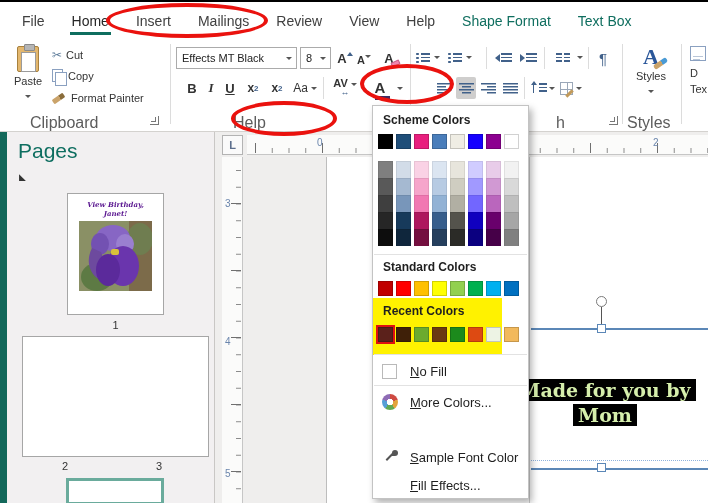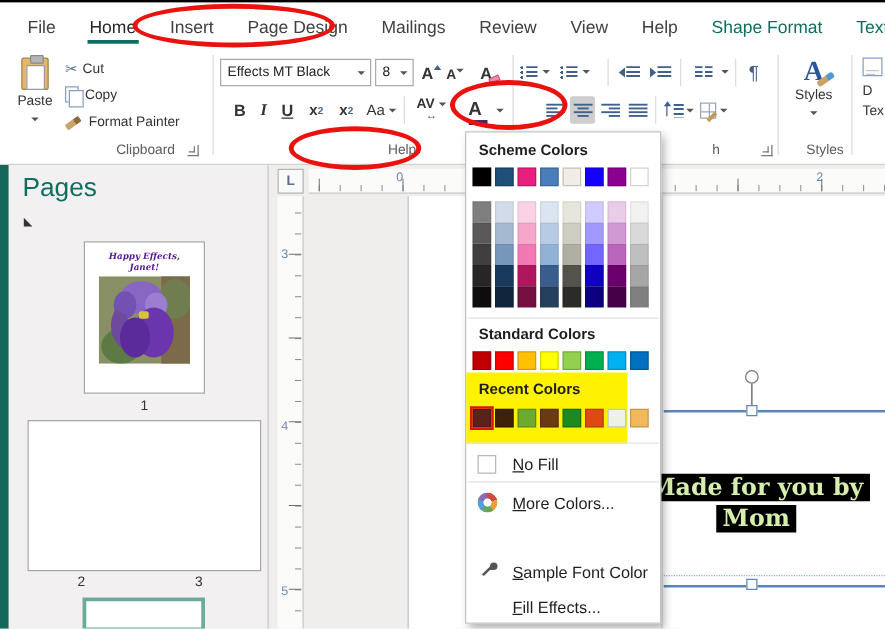--- a/index.html
+++ b/index.html
@@ -11,21 +11,21 @@
   
   #menubar { position:absolute; left:0; top:0; width:708px; height:38px; background:#fff; display:flex; align-items:center; gap:23px; padding-left:20px; white-space:nowrap; }
   .menu-item { font-size:14px; color:#404040; position:relative; padding:9px 2px; cursor:default; flex:0 0 auto; }
   .menu-item.active { color:#262626; }
   .menu-item.active::after { content:""; position:absolute; left:0; right:0; bottom:3px; height:3px; background:#0f6e5f; }
   .menu-item.accent { color:#0f6e5f; }
 
   
   #ribbon { position:absolute; left:0; top:38px; width:708px; height:92px; background:#fff; border-bottom:1px solid #d4d2cf; }
   .gdiv { position:absolute; top:4px; width:1px; height:80px; background:#dcdcdc; }
-  .grouplabel { position:absolute; top:74px; font-size:11px; color:#5c5c5c; text-align:right; }
+  .grouplabel { position:absolute; top:74px; font-size:16px; color:#5c5c5c; text-align:left; }
   .launcher { position:absolute; width:9px; height:9px; border-right:1px solid #777; border-bottom:1px solid #777; }
   .launcher::after { content:""; position:absolute; right:2px; bottom:2px; width:4px; height:4px; border-right:1px solid #777; border-bottom:1px solid #777; }
   .cv { display:inline-block; width:0; height:0; border-top:3px solid #555; border-left:3px solid transparent; border-right:3px solid transparent; vertical-align:middle; }
   .combo { position:absolute; height:22px; border:1px solid #ababab; background:#fff; font-size:11px; color:#222; display:flex; align-items:center; padding-left:5px; }
   .combo .cv { margin-left:auto; margin-right:4px; }
   .rbtn { position:absolute; height:22px; display:flex; align-items:center; justify-content:center; color:#333; }
   .sel { background:#cfcecd; border-radius:2px; }
   .blet { font-weight:bold; font-size:13px; }
   .linecol { display:inline-block; width:9px; height:11px; background:repeating-linear-gradient(180deg,#41618a 0 1.5px,transparent 1.5px 3.6px); }
   .dotcol { display:inline-block; width:3px; height:11px; margin-right:2px;
@@ -120,21 +120,20 @@
 </head>
 <body>
 
 <div id="app">
 
   <div id="menubar">
 
   <div class="menu-item">File</div>
       <div class="menu-item active">Home</div>
       <div class="menu-item">Insert</div>
-      <div class="menu-item">Page Design</div>
       <div class="menu-item">Mailings</div>
       <div class="menu-item">Review</div>
       <div class="menu-item">View</div>
       <div class="menu-item">Help</div>
       <div class="menu-item accent">Shape Format</div>
       <div class="menu-item accent">Text Box</div>
     </div>
 
   <div id="ribbon">
     <div class="gdiv" style="left:170px"></div>
@@ -292,21 +291,21 @@
 
   <div id="workspace">
     <div id="leftstrip"></div>
 
     <div id="pagespanel">
       <div id="pages-title">Pages</div>
       <div id="pages-collapse">◣</div>
 
       <div class="thumb" style="left:60px;top:61px;width:97px;height:122px">
         <div class="caption">
-          <div>Happy Effects,</div>
+          <div>View Birthday,</div>
           <div>Janet!</div>
         </div>
         <svg width="73" height="70" viewBox="0 0 73 70" style="display:block;margin:3px auto 0">
           <rect width="73" height="70" fill="#8a9065"></rect>
           <rect x="50" width="23" height="70" fill="#7c6b4a"></rect>
           <ellipse cx="18" cy="56" rx="16" ry="14" fill="#5d7a44"></ellipse>
           <ellipse cx="61" cy="18" rx="13" ry="16" fill="#6f7d50"></ellipse>
           <ellipse cx="34" cy="17" rx="17" ry="13" fill="#8766c4"></ellipse>
           <ellipse cx="21" cy="23" rx="9" ry="11" fill="#7351b2"></ellipse>
           <ellipse cx="46" cy="23" rx="9" ry="10" fill="#9a7fd0"></ellipse>

